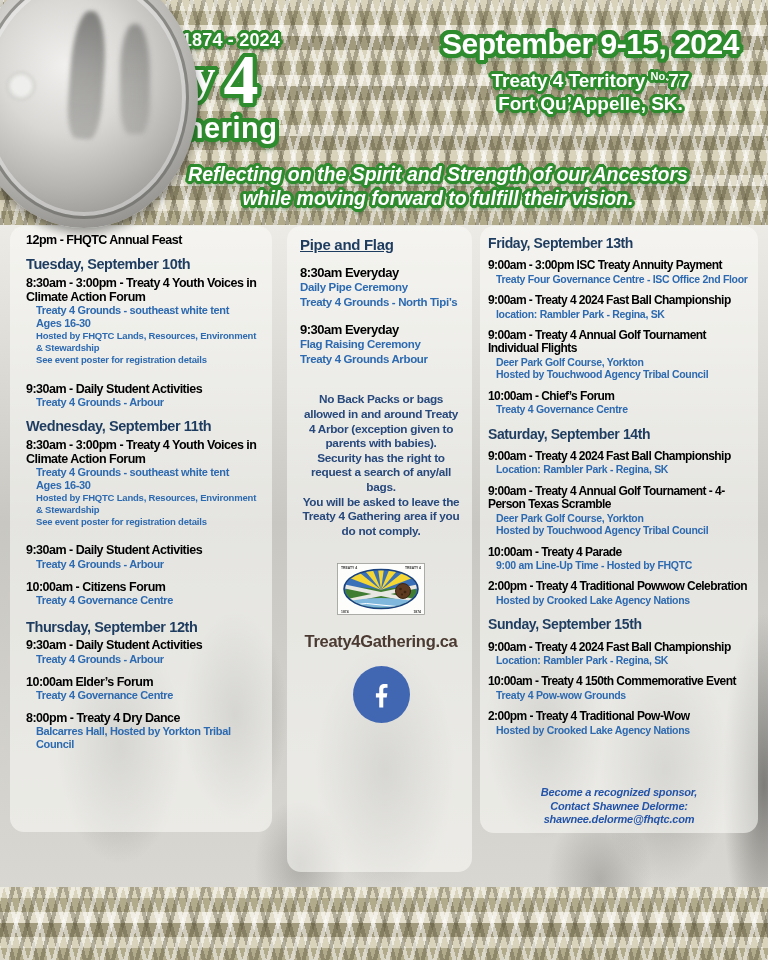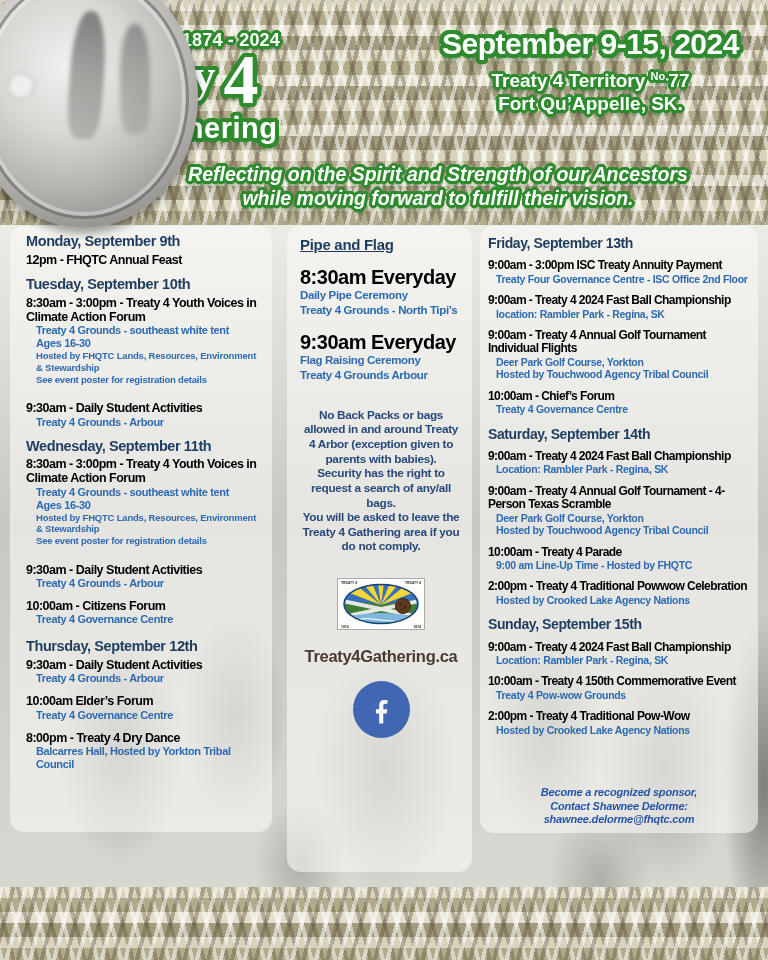--- a/index.html
+++ b/index.html
@@ -93,21 +93,21 @@
   .l .etitle{ font-size:12.5px; letter-spacing:-.5px; line-height:1.14; }
   .l .edet{ font-size:11px; letter-spacing:-.35px; line-height:1.18; padding-left:10px; }
   .l .enote{ font-size:9.5px; letter-spacing:-.2px; line-height:1.24; padding-left:10px; }
   .l .event{ margin-bottom:9px; }
   .l .day-section{ margin-bottom:7px; }
   .l .gap-top{ margin-top:12px; }
   .l .gap-after{ margin-bottom:16px; }
 
   
   .m-title{ color:#1e3c5f; font-weight:bold; font-size:15px; letter-spacing:-.3px; text-decoration:underline; }
-  .m .etitle{ font-size:20px; letter-spacing:-.5px; line-height:1.1; }
+  .m .etitle{ font-size:13px; letter-spacing:-.5px; line-height:1.1; }
   .m .edet{ font-size:11.5px; letter-spacing:-.35px; line-height:1.3; }
   .m .event{ margin-top:13px; }
   .notice{ margin-top:25px; text-align:center; color:#28497c; font-weight:bold;
     font-size:11.8px; letter-spacing:-.3px; line-height:1.24; }
   .logo-wrap{ text-align:center; margin-top:24px; }
   .website{ text-align:center; margin-top:13px; color:#4a3a31; font-weight:bold;
     font-size:16.5px; letter-spacing:-.3px; }
   .fb{ width:57px; height:57px; border-radius:50%; background:#4267b2; margin:15px auto 0;
     display:flex; align-items:center; justify-content:center; }
 
@@ -152,21 +152,20 @@
   <div class="coin">
     <div class="coin-sun"></div>
     <div class="coin-fig1"></div>
     <div class="coin-fig2"></div>
   </div>
 
   <div class="photo"></div>
 
   <section class="panel panel-left l">
     <div class="day-section">
-      <h3 class="day">Monday, September 9th</h3>
       <div class="event">
         <div class="etitle">12pm - FHQTC Annual Feast</div>
       </div>
     </div>
 
     <div class="day-section">
       <h3 class="day">Tuesday, September 10th</h3>
       <div class="event gap-after">
         <div class="etitle">8:30am - 3:00pm - Treaty 4 Youth Voices in Climate Action Forum</div>
         <div class="edet">Treaty 4 Grounds - southeast white tent</div>

